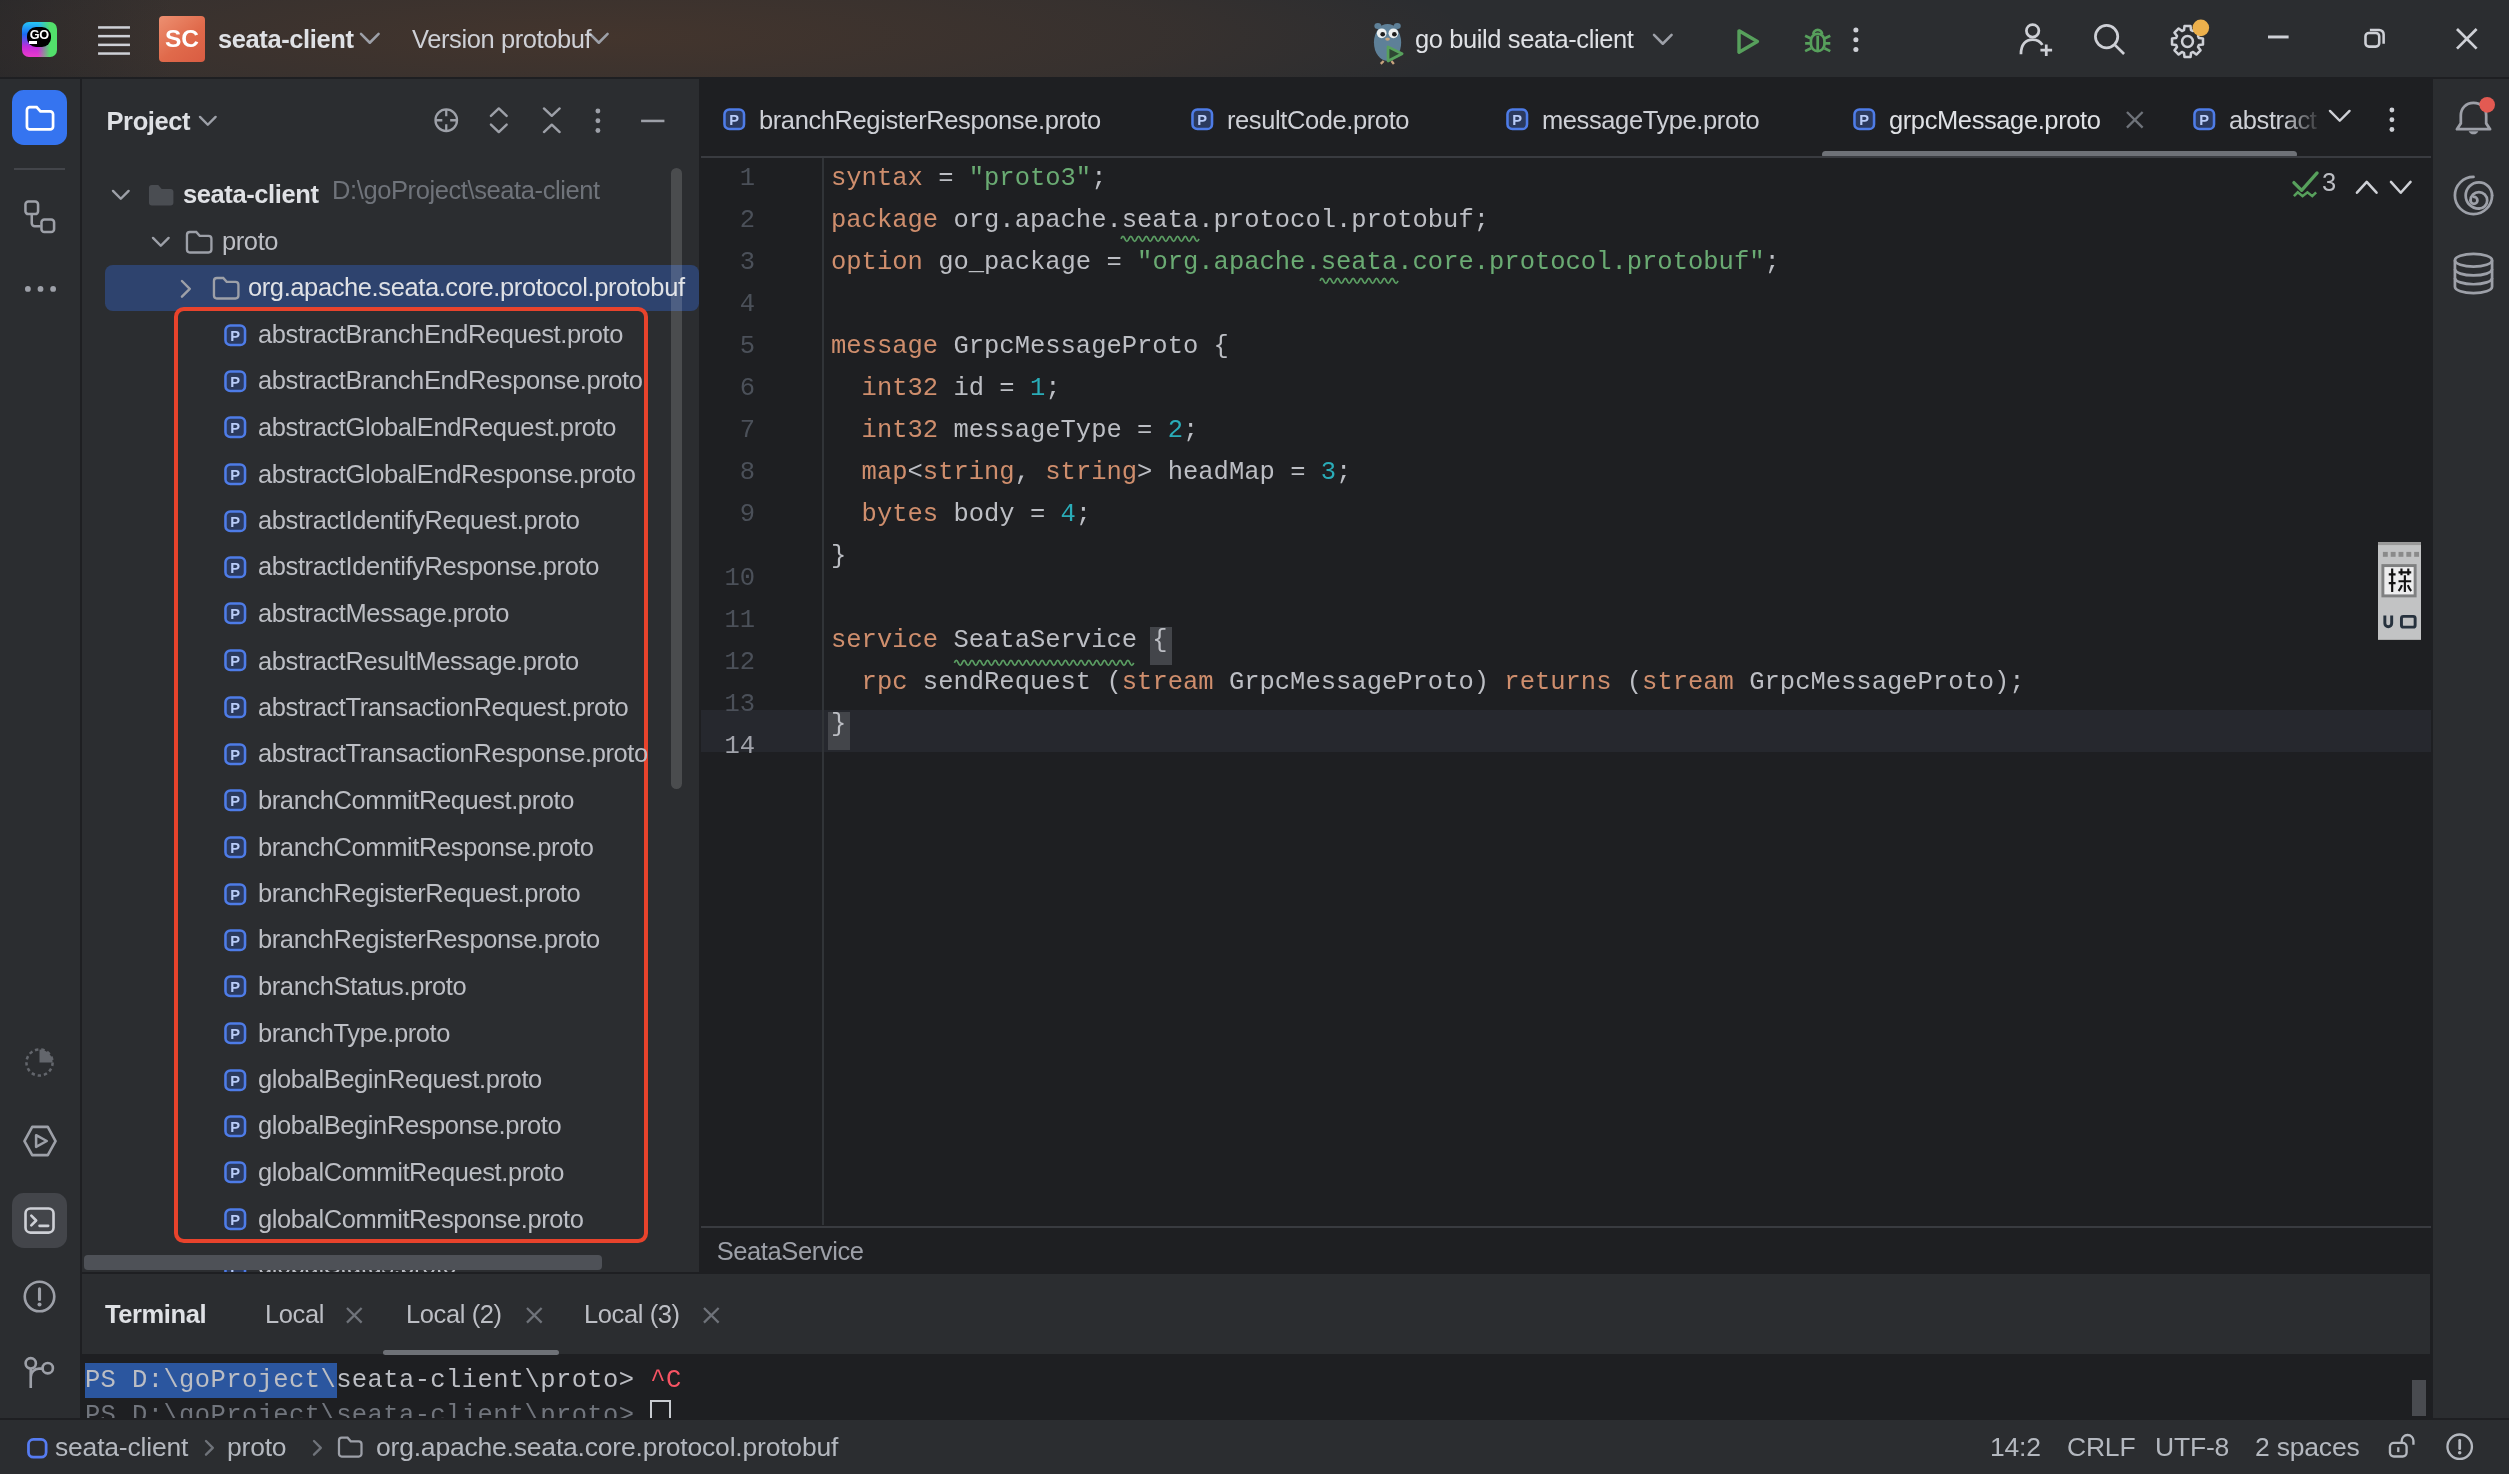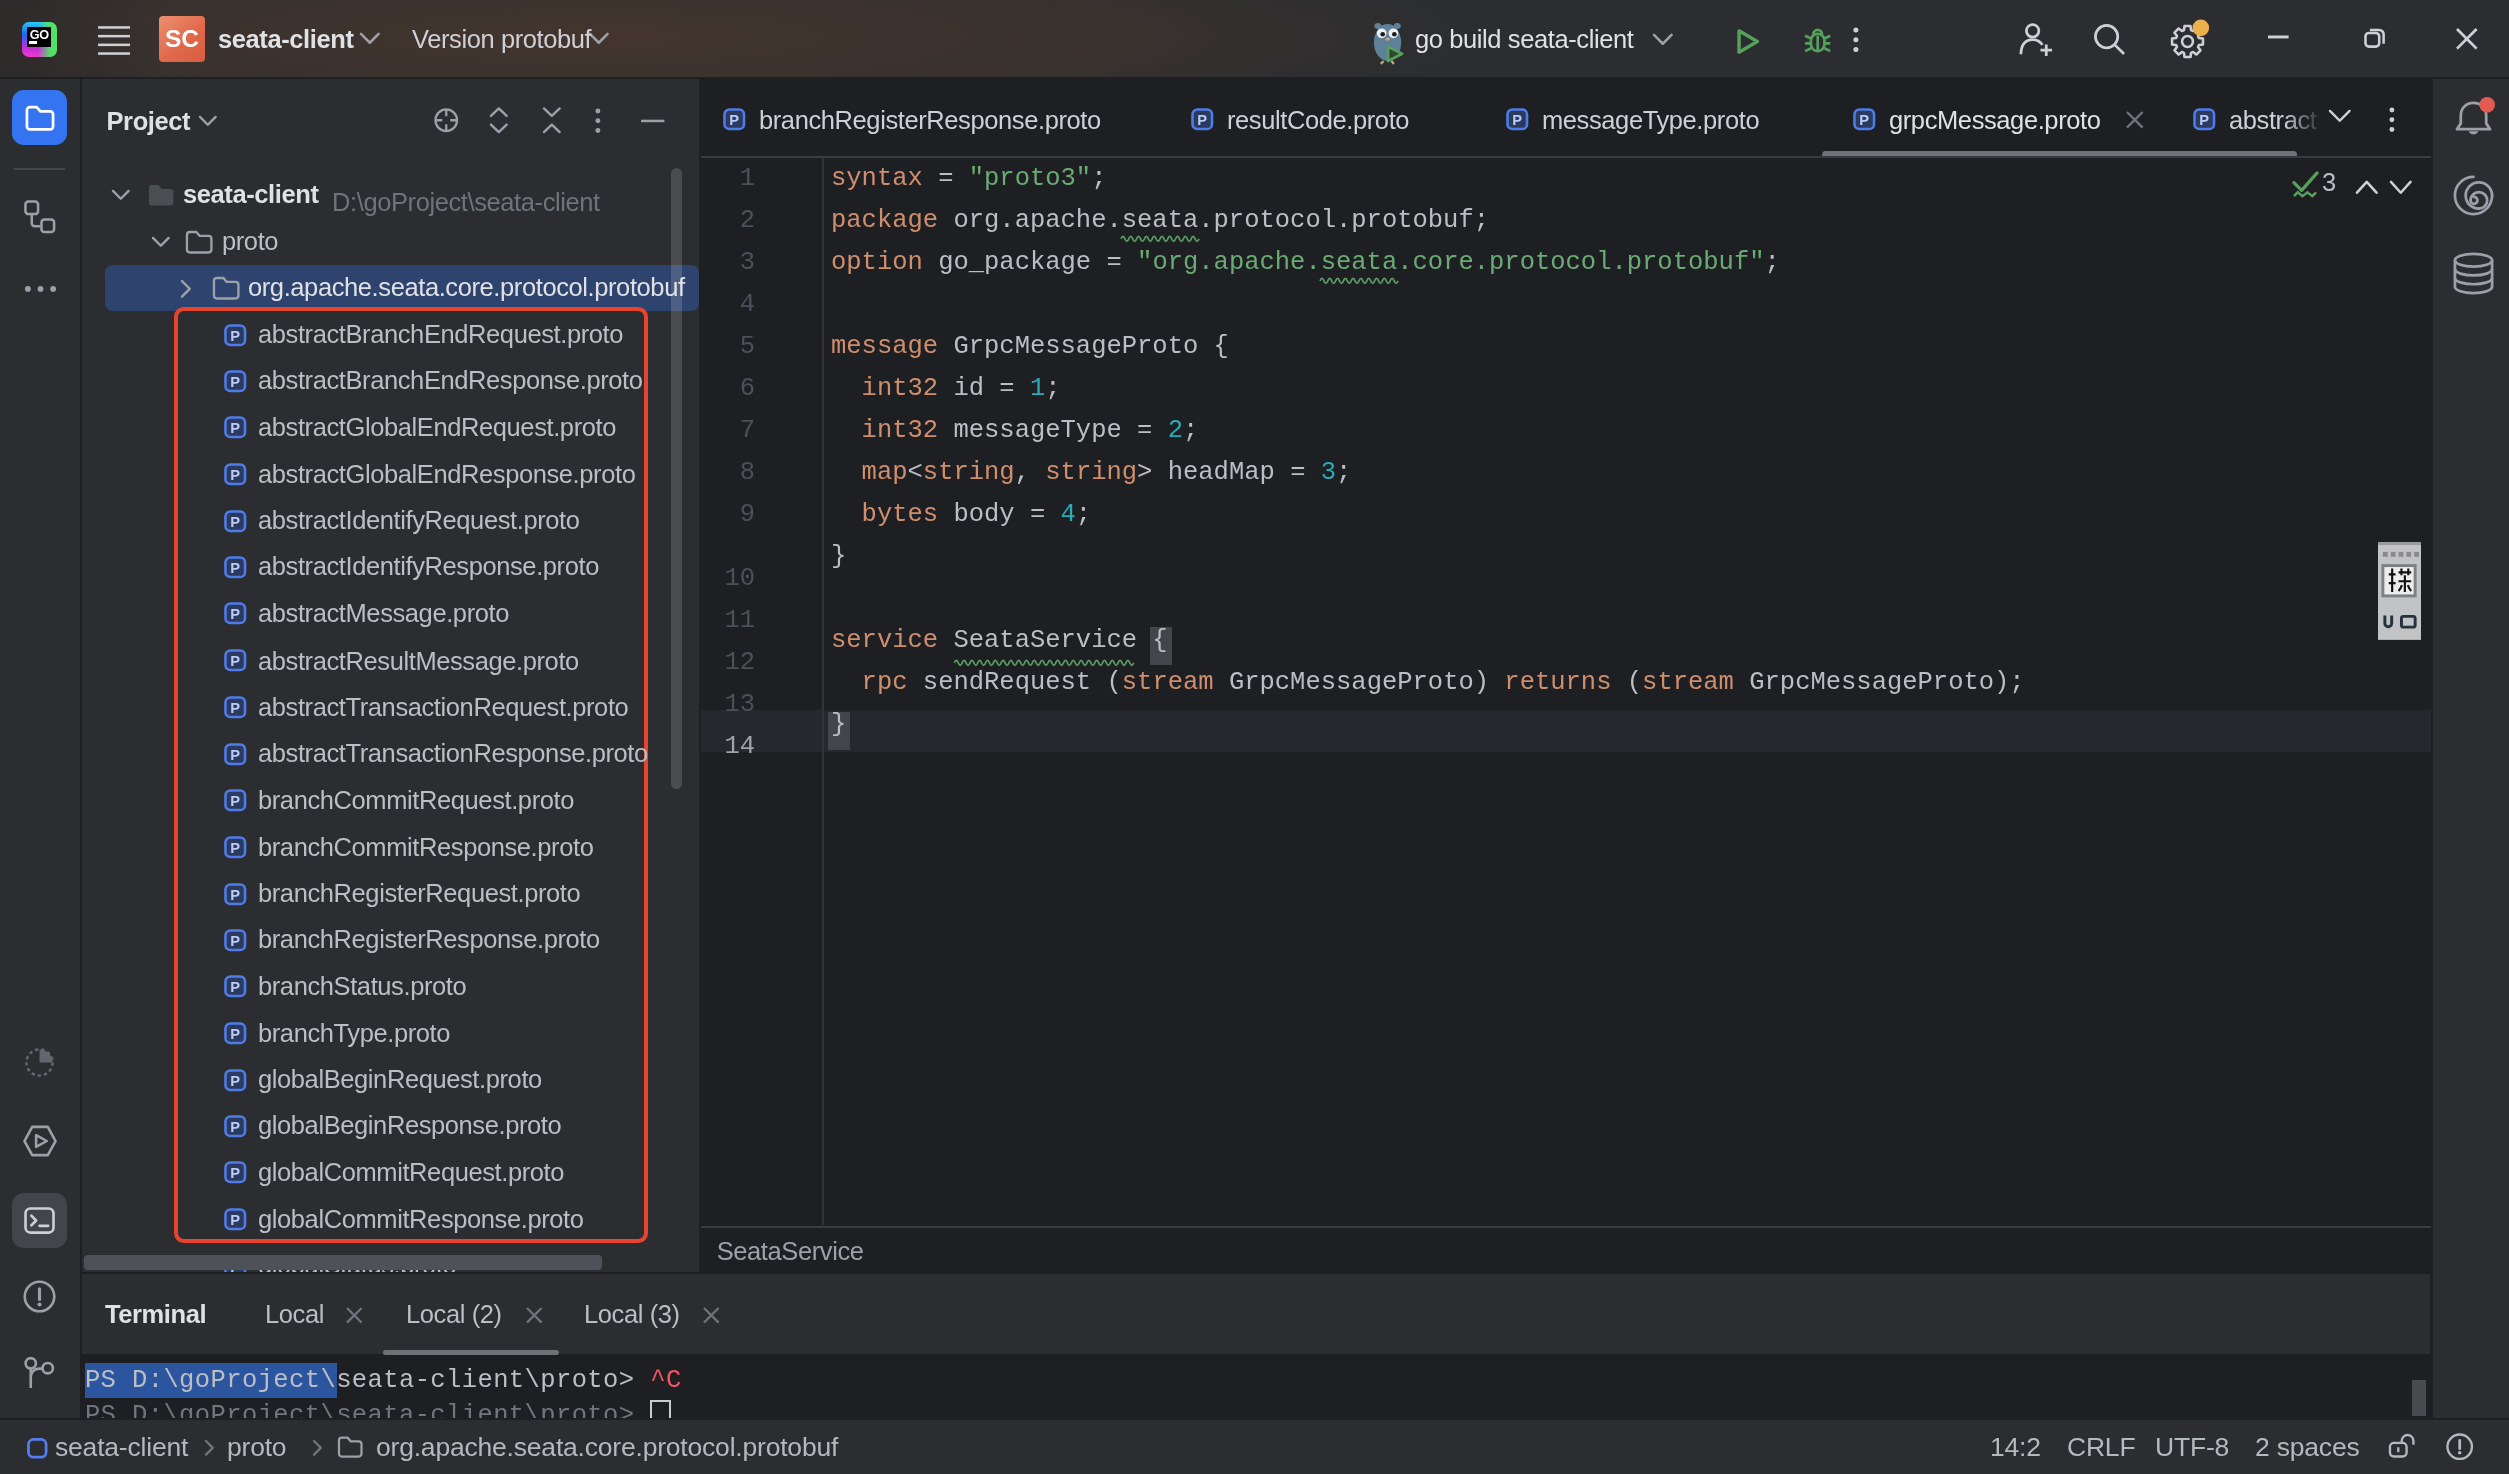--- a/index.html
+++ b/index.html
@@ -19,21 +19,21 @@
   <div class="abs" id="titlebar" style="left:0;top:0;width:2509px;height:78px;background:#2B2D30;"></div>
   <div class="abs" style="left:0;top:0;width:2509px;height:78px;
     background:linear-gradient(90deg, rgba(30,31,34,0.35), rgba(30,31,34,0) 7%),
                radial-gradient(1255px 157px at 598px 37px, rgba(206,98,28,0.15), rgba(206,98,28,0.07) 46%, rgba(0,0,0,0) 70%);"></div>
   <div class="abs" style="left:0;top:77px;width:2509px;height:2px;background:#1E1F22;"></div>
 
   <div class="abs" style="left:21.6px;top:21.6px;width:35px;height:35px;border-radius:6.9px;
     background:linear-gradient(90deg, rgba(82,224,107,0) 45%, #52E06B 80%),
                linear-gradient(183deg,#26C6F5 4%,#1A6AF4 38%,#C42BD9 72%,#E73ACD 96%);"></div>
   <div class="abs" style="left:27.4px;top:27.4px;width:23.5px;height:19.6px;background:#000;
-    color:#fff;font-size:12.7px;font-weight:700;line-height:17.6px;text-align:center;letter-spacing:-0.5px;">GO</div>
+    color:#fff;font-size:12.7px;font-weight:700;line-height:17.6px;text-align:center;letter-spacing:-0.5px;border-radius:9px;">GO</div>
   <div class="abs" style="left:29px;top:41px;width:7.8px;height:2.5px;background:#fff;"></div>
 
   <svg style="left:98px;top:25.5px;" width="33" height="29" viewBox="0 0 34 30">
     <g stroke="#CED0D6" stroke-width="2.6">
         <line x1="0" y1="1.5" x2="33" y2="1.5"></line>
         <line x1="0" y1="10.5" x2="33" y2="10.5"></line>
         <line x1="0" y1="19.5" x2="33" y2="19.5"></line>
         <line x1="0" y1="28.5" x2="33" y2="28.5"></line>
       </g>
   </svg>
@@ -221,21 +221,21 @@
       </svg>
     <div class="abs" style="left:22.5px;top:186px;width:594px;height:46px;border-radius:7.8px;background:#2E436E;"></div>
     <div class="abs" style="left:92px;top:228px;width:466px;height:928px;border:4.9px solid #E8432C;border-radius:9.8px;"></div>
     <svg style="left:29px;top:110px;" width="19.6" height="12.7" viewBox="0 0 20 13">
         <path d="M2 2 L10 10 L18 2" fill="none" stroke="#9DA0A8" stroke-width="2.5" stroke-linecap="round" stroke-linejoin="round"></path>
       </svg>
     <svg style="left:65px;top:103px;" width="27.4" height="25.5" viewBox="0 0 28 26">
         <path d="M2 6 a3 3 0 0 1 3 -3 h6.5 l3.5 4 h9 a3 3 0 0 1 3 3 v11 a3 3 0 0 1 -3 3 h-19 a3 3 0 0 1 -3 -3 z" fill="#4A4D52"></path>
       </svg>
     <div class="t" style="left:101px;top:100px;color:#DFE1E5;font-weight:600;">seata-client</div>
-    <div class="t" style="left:250px;top:108px;color:#6F737A;">D:\goProject\seata-client</div>
+    <div class="t" style="left:250px;top:96px;color:#6F737A;">D:\goProject\seata-client</div>
     <svg style="left:69px;top:157px;" width="19.6" height="12.7" viewBox="0 0 20 13">
         <path d="M2 2 L10 10 L18 2" fill="none" stroke="#9DA0A8" stroke-width="2.5" stroke-linecap="round" stroke-linejoin="round"></path>
       </svg>
     <svg style="left:103px;top:150px;" width="27.4" height="25.5" viewBox="0 0 28 26">
         <path d="M2 6 a3 3 0 0 1 3 -3 h6.5 l3.5 4 h9 a3 3 0 0 1 3 3 v11 a3 3 0 0 1 -3 3 h-19 a3 3 0 0 1 -3 -3 z" fill="none" stroke="#9DA0A8" stroke-width="2.4"></path>
       </svg>
     <div class="t" style="left:140px;top:147px;color:#BCBEC4;">proto</div>
     <svg style="left:98px;top:200px;" width="12.7" height="19.6" viewBox="0 0 13 20">
         <path d="M2 2 L10 10 L2 18" fill="none" stroke="#9DA0A8" stroke-width="2.5" stroke-linecap="round" stroke-linejoin="round"></path>
       </svg>

